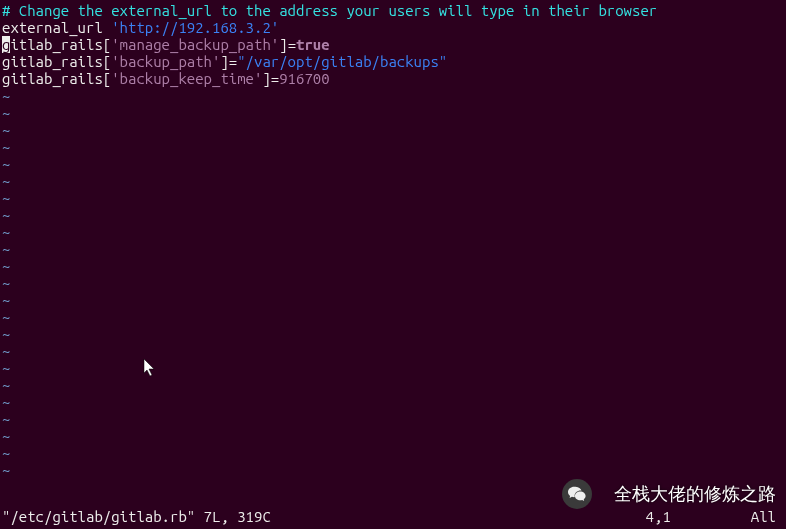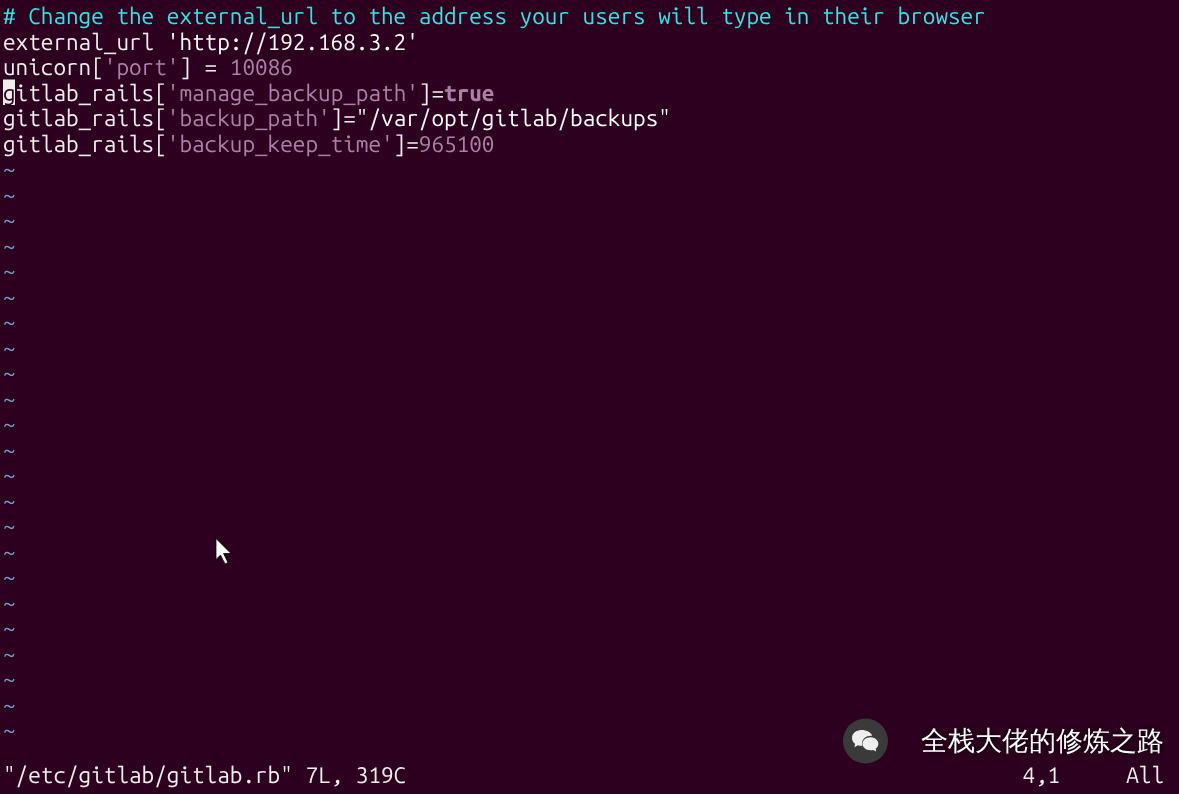--- a/index.html
+++ b/index.html
@@ -24,21 +24,21 @@
       position: relative;
     }
     .line {
       white-space: pre;
       color: #eeeeec;
     }
     .comment {
       color: #34e2e2;
     }
     .string {
-      color: #ffffff;
+      color: #3b82f6;
     }
     .identifier {
       color: #ad7fa8;
     }
     .number {
       color: #ad7fa8;
     }
     .boolean {
       color: #ad7fa8;
       font-weight: bold;
@@ -62,21 +62,21 @@
       color: #eeeeec;
       font-family: 'Ubuntu Mono', 'Courier New', monospace;
       font-size: 15px;
       justify-content: space-between;
     }
     .status-left {
       flex: 0 0 auto;
     }
     .status-right {
       display: flex;
-      gap: 44px;
+      gap: 80px;
       padding-right: 8px;
     }
     .cursor-arrow {
       position: absolute;
       left: 143px;
       top: 358px;
       width: 14px;
       height: 20px;
       pointer-events: none;
       z-index: 5;
@@ -109,24 +109,23 @@
       font-weight: 500;
       text-shadow: 0 0 3px rgba(0,0,0,0.8);
     }
   </style>
 </head>
 <body>
 
 <div class="editor">
   <div class="line"><span class="comment"># Change the external_url to the address your users will type in their browser</span></div>
   <div class="line"><span>external_url </span><span class="string">'http://192.168.3.2'</span></div>
-  <div class="line"><span>unicorn[</span><span class="identifier">'port'</span><span>] = </span><span class="number">10086</span></div>
   <div class="line"><span class="cursor-highlight">g</span><span>itlab_rails[</span><span class="identifier">'manage_backup_path'</span><span>]=</span><span class="boolean">true</span></div>
   <div class="line"><span>gitlab_rails[</span><span class="identifier">'backup_path'</span><span>]=</span><span class="string">"/var/opt/gitlab/backups"</span></div>
-  <div class="line"><span>gitlab_rails[</span><span class="identifier">'backup_keep_time'</span><span>]=</span><span class="number">965100</span></div>
+  <div class="line"><span>gitlab_rails[</span><span class="identifier">'backup_keep_time'</span><span>]=</span><span class="number">916700</span></div>
   <div class="empty-line">~</div>
   <div class="empty-line">~</div>
   <div class="empty-line">~</div>
   <div class="empty-line">~</div>
   <div class="empty-line">~</div>
   <div class="empty-line">~</div>
   <div class="empty-line">~</div>
   <div class="empty-line">~</div>
   <div class="empty-line">~</div>
   <div class="empty-line">~</div>

